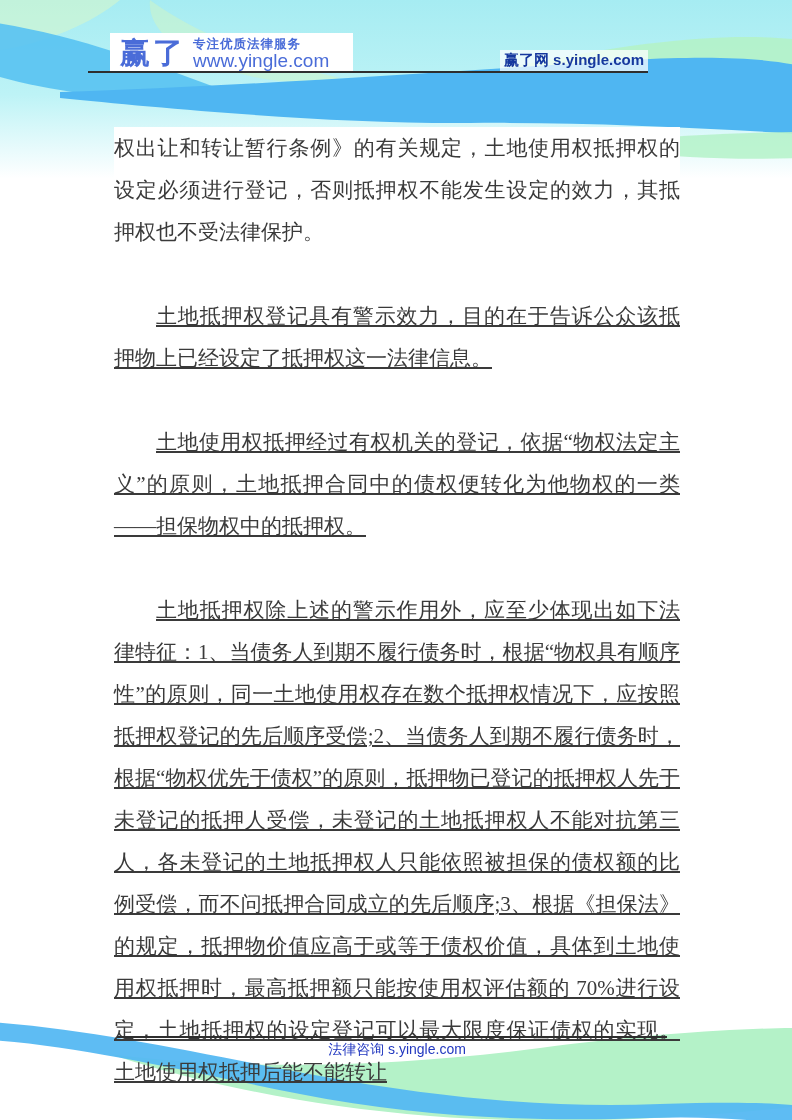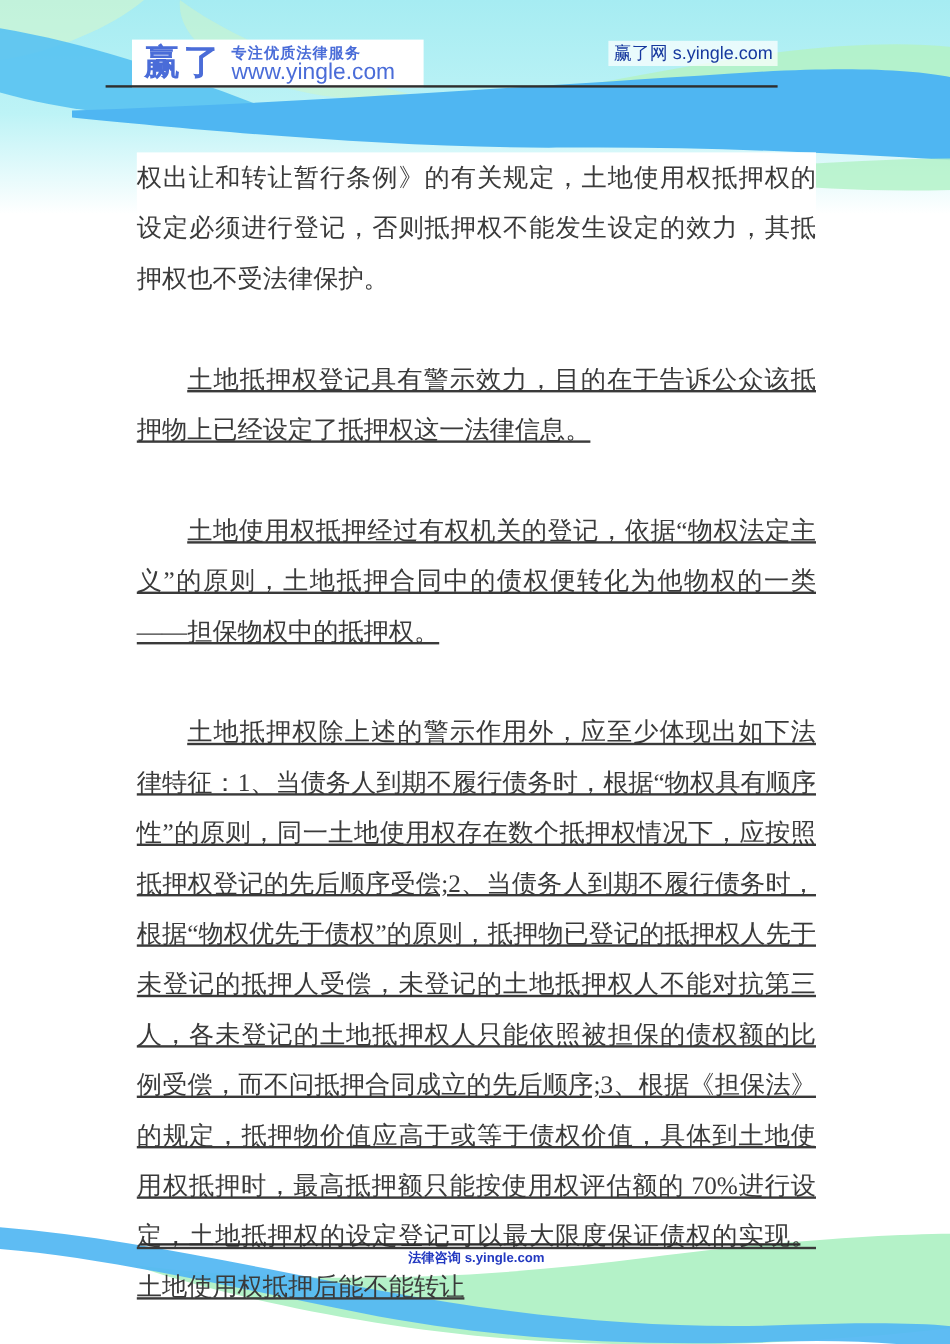--- a/index.html
+++ b/index.html
@@ -31,22 +31,22 @@
   }
   .logo-url{
     font-size:19px;color:var(--logo-blue);line-height:18px;
     font-family:"Liberation Sans","DejaVu Sans",sans-serif;
   }
   .header-rule{
     position:absolute;left:88px;top:71px;width:560px;height:2px;
     background:var(--rule-dark);z-index:4;
   }
   .site-label{
-    position:absolute;top:34px;right:144px;z-index:3;
-    font-size:15px;font-weight:normal;color:var(--site-navy);
+    position:absolute;top:50px;right:144px;z-index:3;
+    font-size:15px;font-weight:bold;color:var(--site-navy);
     background:rgba(255,255,255,0.72);padding:1px 4px;
     font-family:"Liberation Sans","DejaVu Sans",sans-serif;
   }
   
   .content{
     position:absolute;left:114px;top:112px;width:566px;z-index:2;margin-top:15px;
   }
   .para{
     margin:0 0 42px 0;
     font-size:21px;line-height:42px;color:var(--body-text);
@@ -54,21 +54,21 @@
   }
   .para.indent{text-indent:2em;text-decoration:underline;}
   .para-first{background:#ffffff;}
   
   .footer-rule{
     position:absolute;left:117px;top:1036px;width:550px;height:2px;
     background:var(--rule-dark);z-index:3;
   }
   .footer-label{
     position:absolute;left:114px;top:1041px;width:566px;z-index:3;
-    text-align:center;font-size:11px;font-weight:bold;color:var(--footer-blue);
+    text-align:center;font-size:14px;font-weight:normal;color:var(--footer-blue);
     font-family:"Liberation Sans","DejaVu Sans",sans-serif;
   }
 </style>
 </head>
 <body>
 
 <div class="page">
 
   <svg class="header-art" width="792" height="210" viewBox="0 0 792 210" xmlns="http://www.w3.org/2000/svg">
     <defs>

